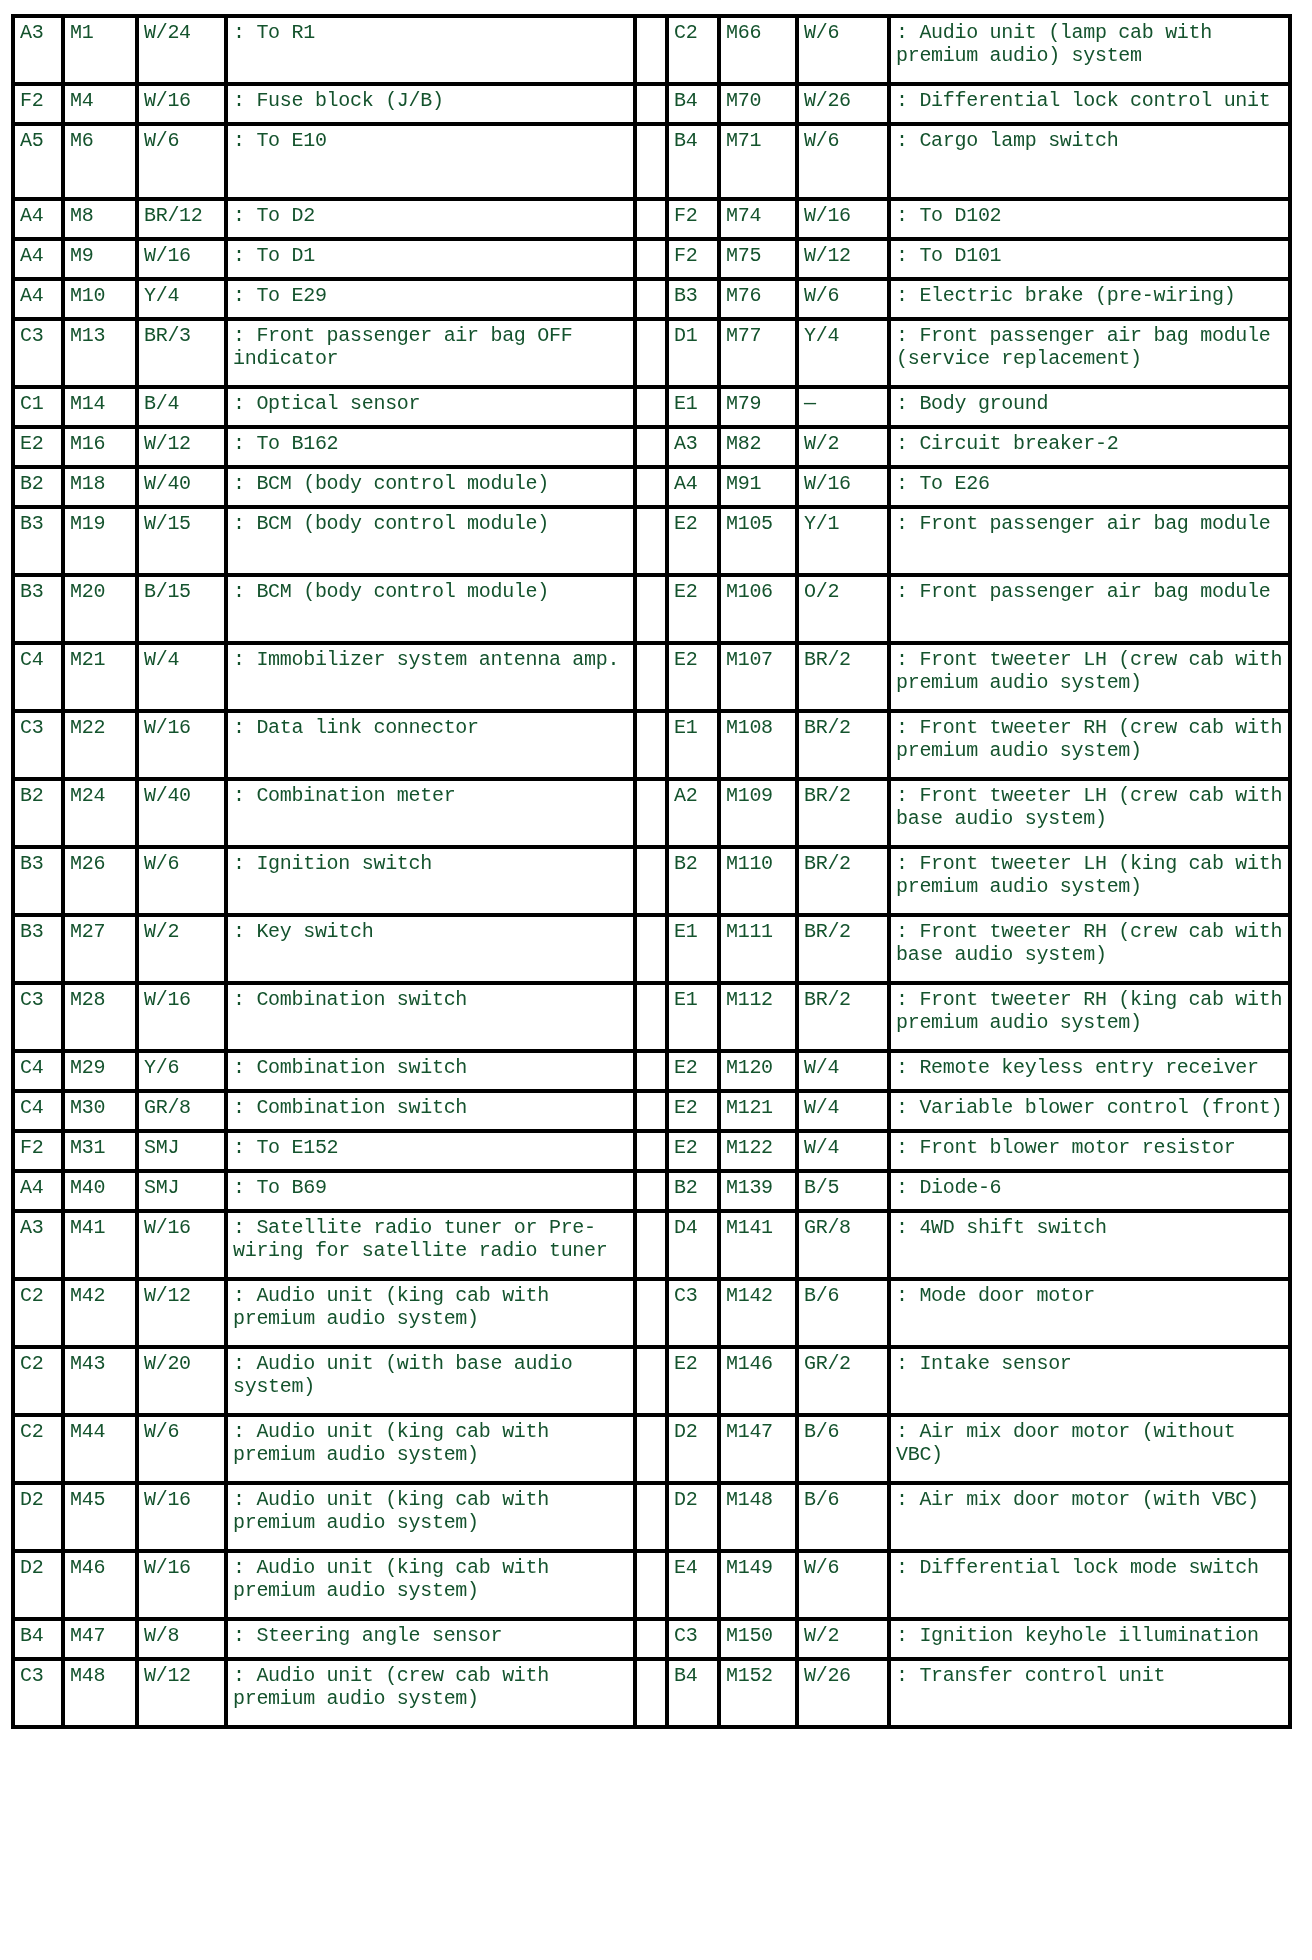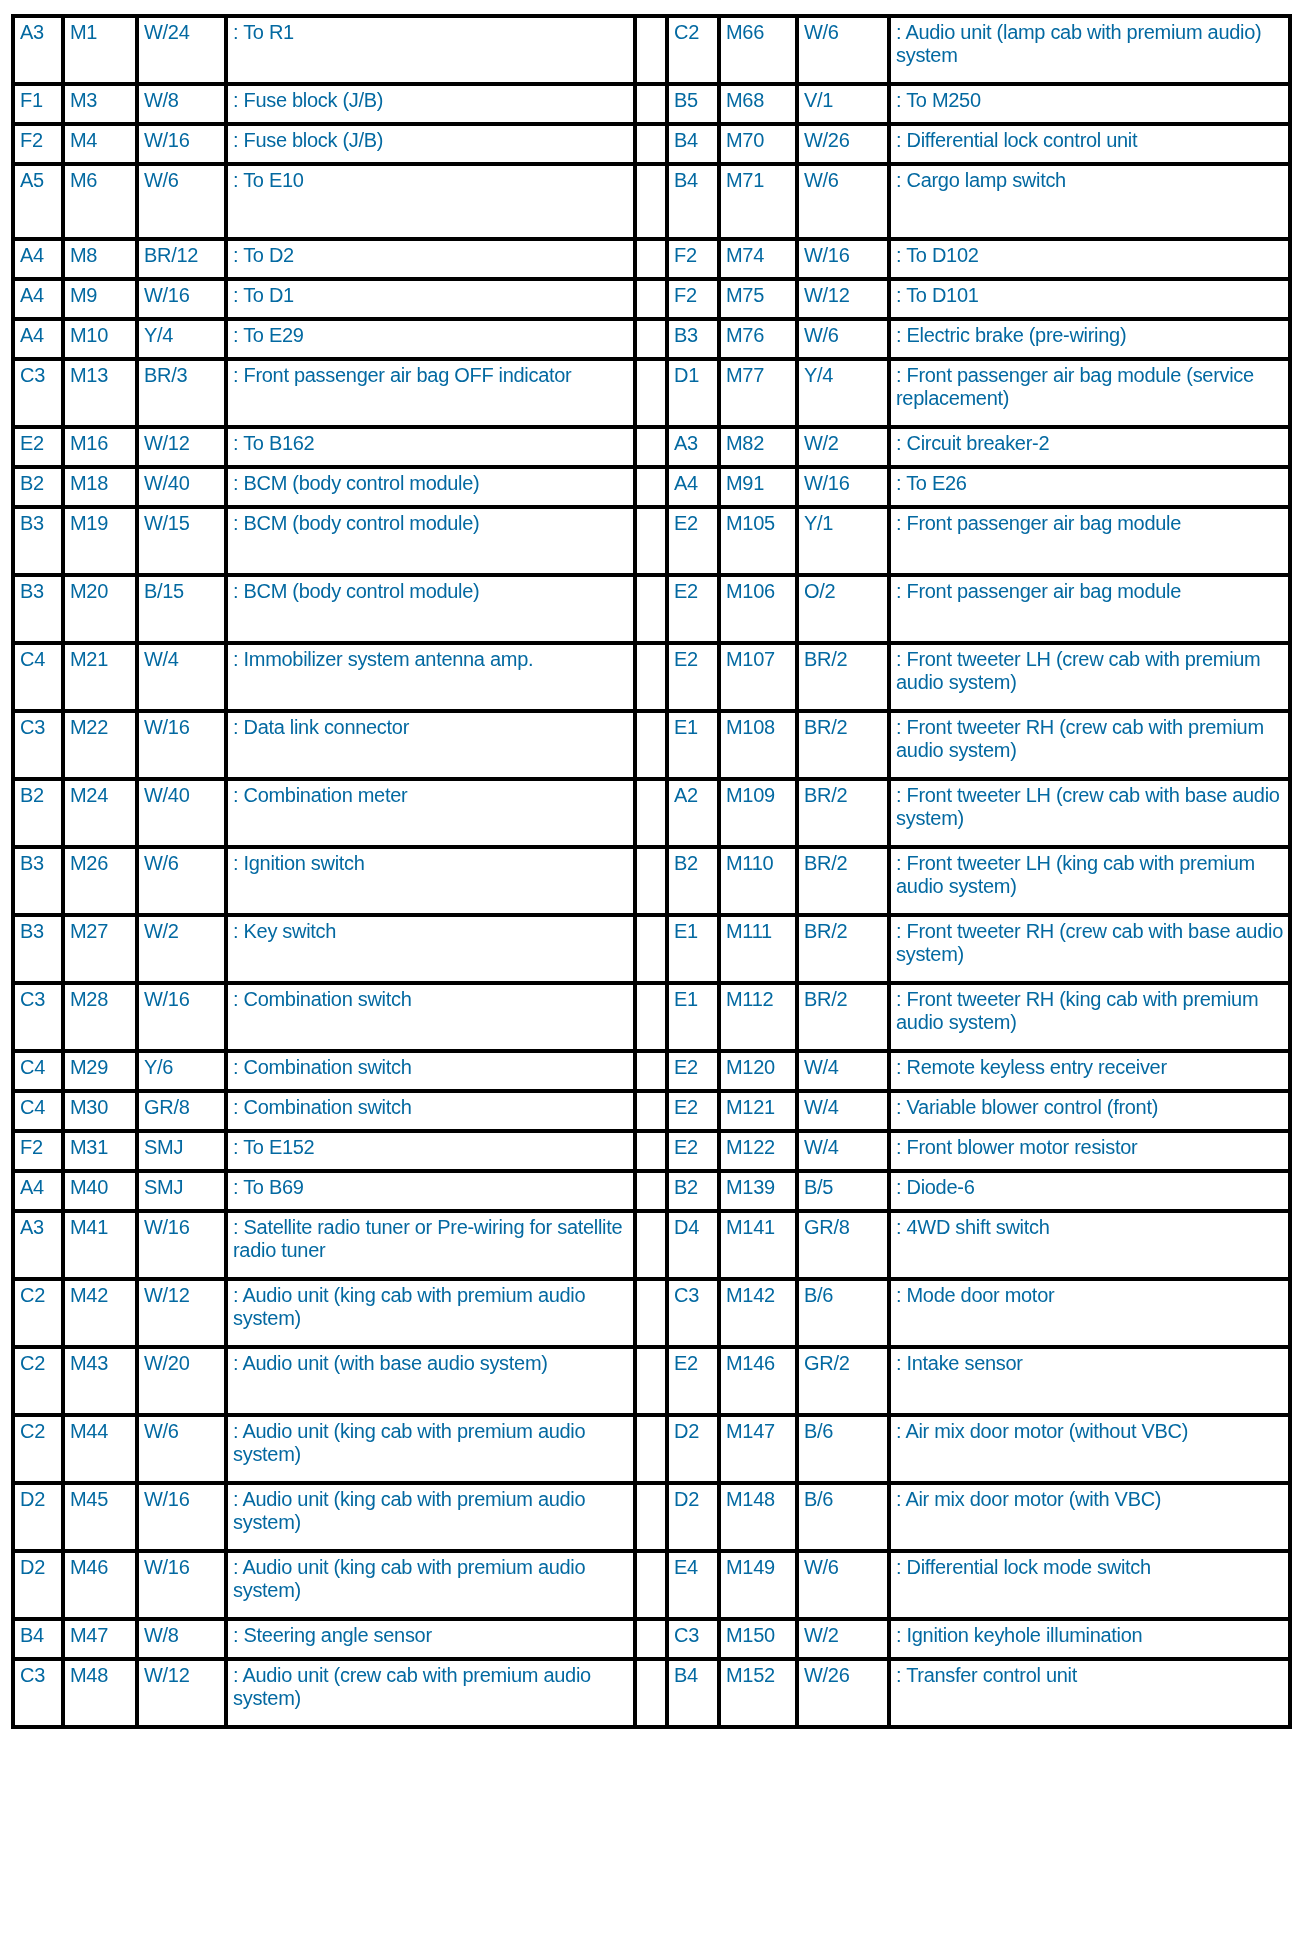--- a/index.html
+++ b/index.html
@@ -7,23 +7,23 @@
   .sheet {
     position: absolute; left: 11px; top: 14px;
     width: 1281px;
     border: 4px solid #000;
     box-sizing: border-box;
   }
   table.conn {
     border-collapse: collapse;
     table-layout: fixed;
     width: 100%;
-    font-family: Liberation Sans, sans-serif;
+    font-family: Liberation Mono, monospace;
     font-size: 20px;
-    color: #0369a1;
+    color: #14532d;
     letter-spacing: -0.3px;
   }
   table.conn td {
     border: 4px solid #000;
     padding: 3px 4px 0 5px;
     vertical-align: top;
     line-height: 23px;
     overflow: hidden;
     white-space: normal;
   }
@@ -68,31 +68,20 @@
           <td>M1</td>
           <td>W/24</td>
           <td>: To R1</td>
           <td class="gap"></td>
           <td>C2</td>
           <td>M66</td>
           <td>W/6</td>
           <td>: Audio unit (lamp cab with premium audio) system</td>
         </tr>
         <tr class="h1">
-          <td>F1</td>
-          <td>M3</td>
-          <td>W/8</td>
-          <td>: Fuse block (J/B)</td>
-          <td class="gap"></td>
-          <td>B5</td>
-          <td>M68</td>
-          <td>V/1</td>
-          <td>: To M250</td>
-        </tr>
-        <tr class="h1">
           <td>F2</td>
           <td>M4</td>
           <td>W/16</td>
           <td>: Fuse block (J/B)</td>
           <td class="gap"></td>
           <td>B4</td>
           <td>M70</td>
           <td>W/26</td>
           <td>: Differential lock control unit</td>
         </tr>
@@ -145,20 +134,31 @@
           <td>M13</td>
           <td>BR/3</td>
           <td>: Front passenger air bag OFF indicator</td>
           <td class="gap"></td>
           <td>D1</td>
           <td>M77</td>
           <td>Y/4</td>
           <td>: Front passenger air bag module (service replacement)</td>
         </tr>
         <tr class="h1">
+          <td>C1</td>
+          <td>M14</td>
+          <td>B/4</td>
+          <td>: Optical sensor</td>
+          <td class="gap"></td>
+          <td>E1</td>
+          <td>M79</td>
+          <td>—</td>
+          <td>: Body ground</td>
+        </tr>
+        <tr class="h1">
           <td>E2</td>
           <td>M16</td>
           <td>W/12</td>
           <td>: To B162</td>
           <td class="gap"></td>
           <td>A3</td>
           <td>M82</td>
           <td>W/2</td>
           <td>: Circuit breaker-2</td>
         </tr>

